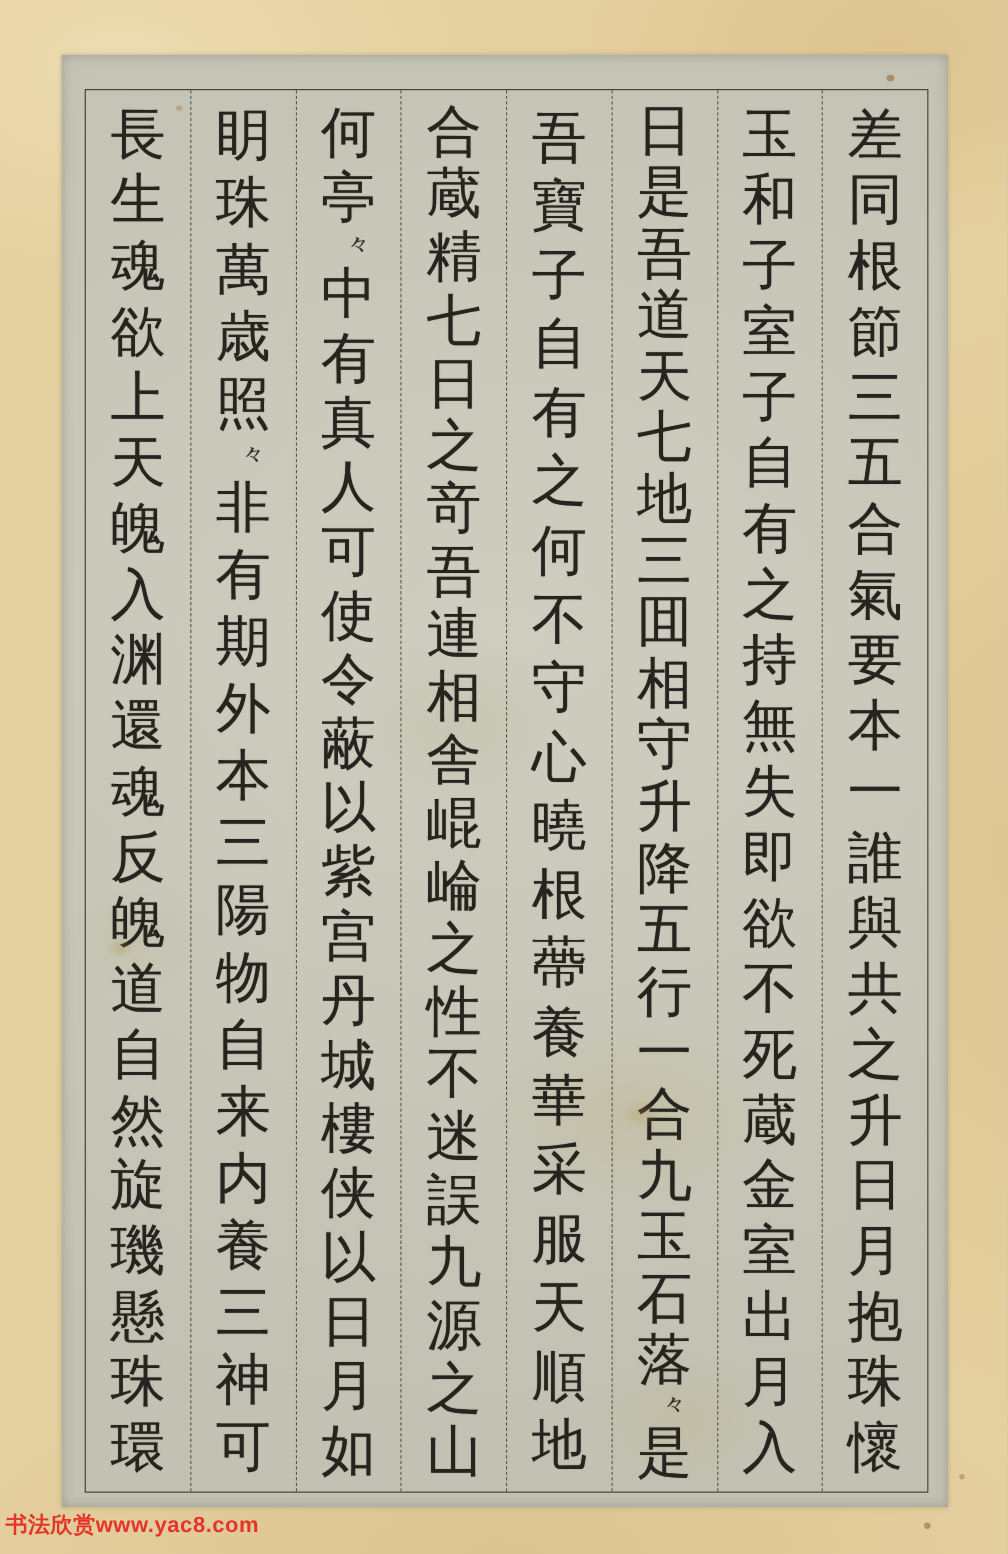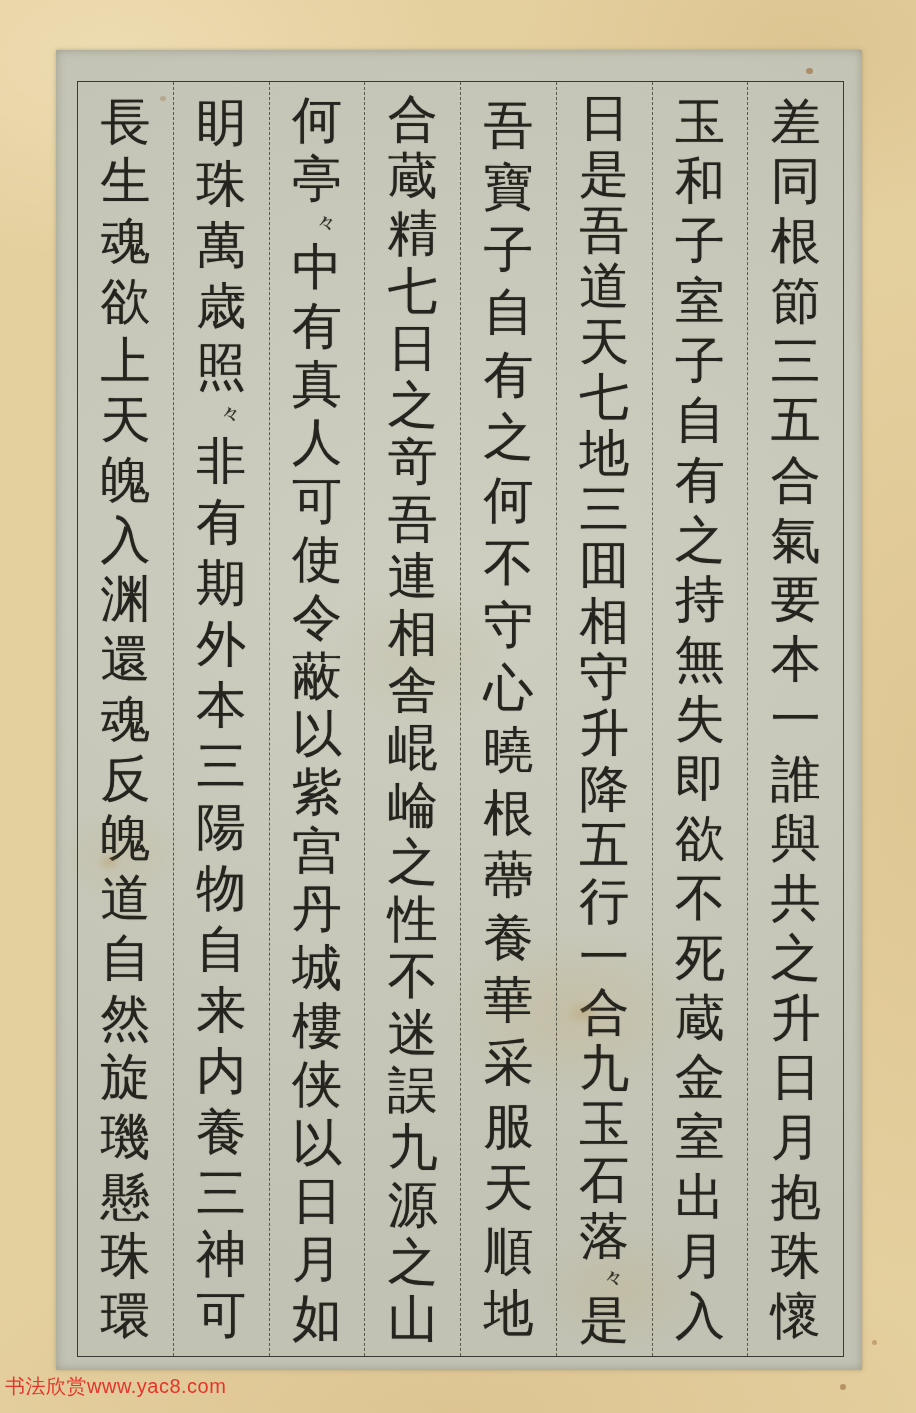--- a/index.html
+++ b/index.html
@@ -45,21 +45,21 @@
   .freckle{position:absolute;border-radius:50%;pointer-events:none;}
   .f1{left:806px;top:68px;width:7px;height:6px;background:rgba(150,95,40,.55);}
   .f2{left:840px;top:1384px;width:6px;height:6px;background:rgba(140,90,45,.5);}
   .f3{left:872px;top:1340px;width:5px;height:5px;background:rgba(150,100,50,.4);}
   .f4{left:160px;top:96px;width:6px;height:5px;background:rgba(160,110,55,.35);}
   .f5{left:96px;top:852px;width:26px;height:20px;background:radial-gradient(rgba(180,145,80,.3),rgba(180,145,80,0) 70%);}
   .f6{left:566px;top:1000px;width:34px;height:26px;background:radial-gradient(rgba(185,150,85,.3),rgba(185,150,85,0) 70%);}
   .watermark{
     position:absolute;left:5px;top:1373px;
     font-family:"Liberation Sans","DejaVu Sans",sans-serif;
-    font-size:20px;font-weight:400;letter-spacing:.5px;
+    font-size:20px;font-weight:700;letter-spacing:.5px;
     color:var(--watermark-red,#e5342a);white-space:nowrap;
   }
 </style>
 </head>
 <body>
 
 <div class="paper">
   <div class="frame">
     <div class="col">
         <span class="char">差</span>

